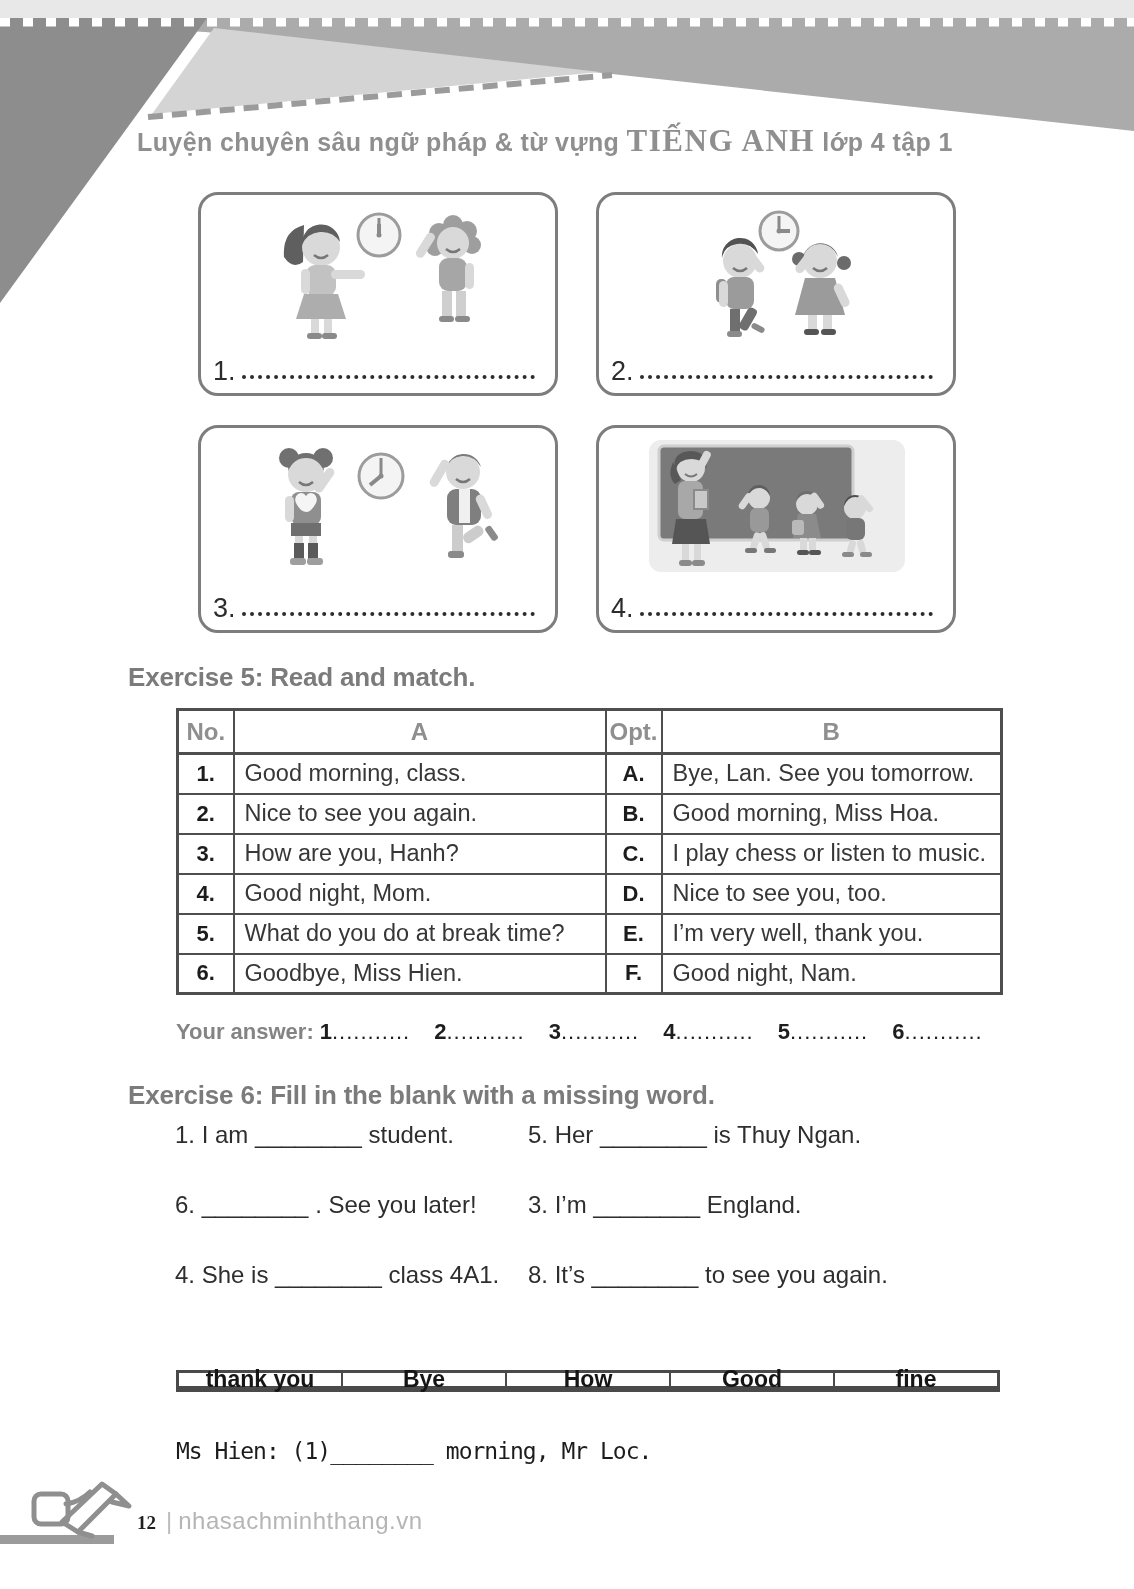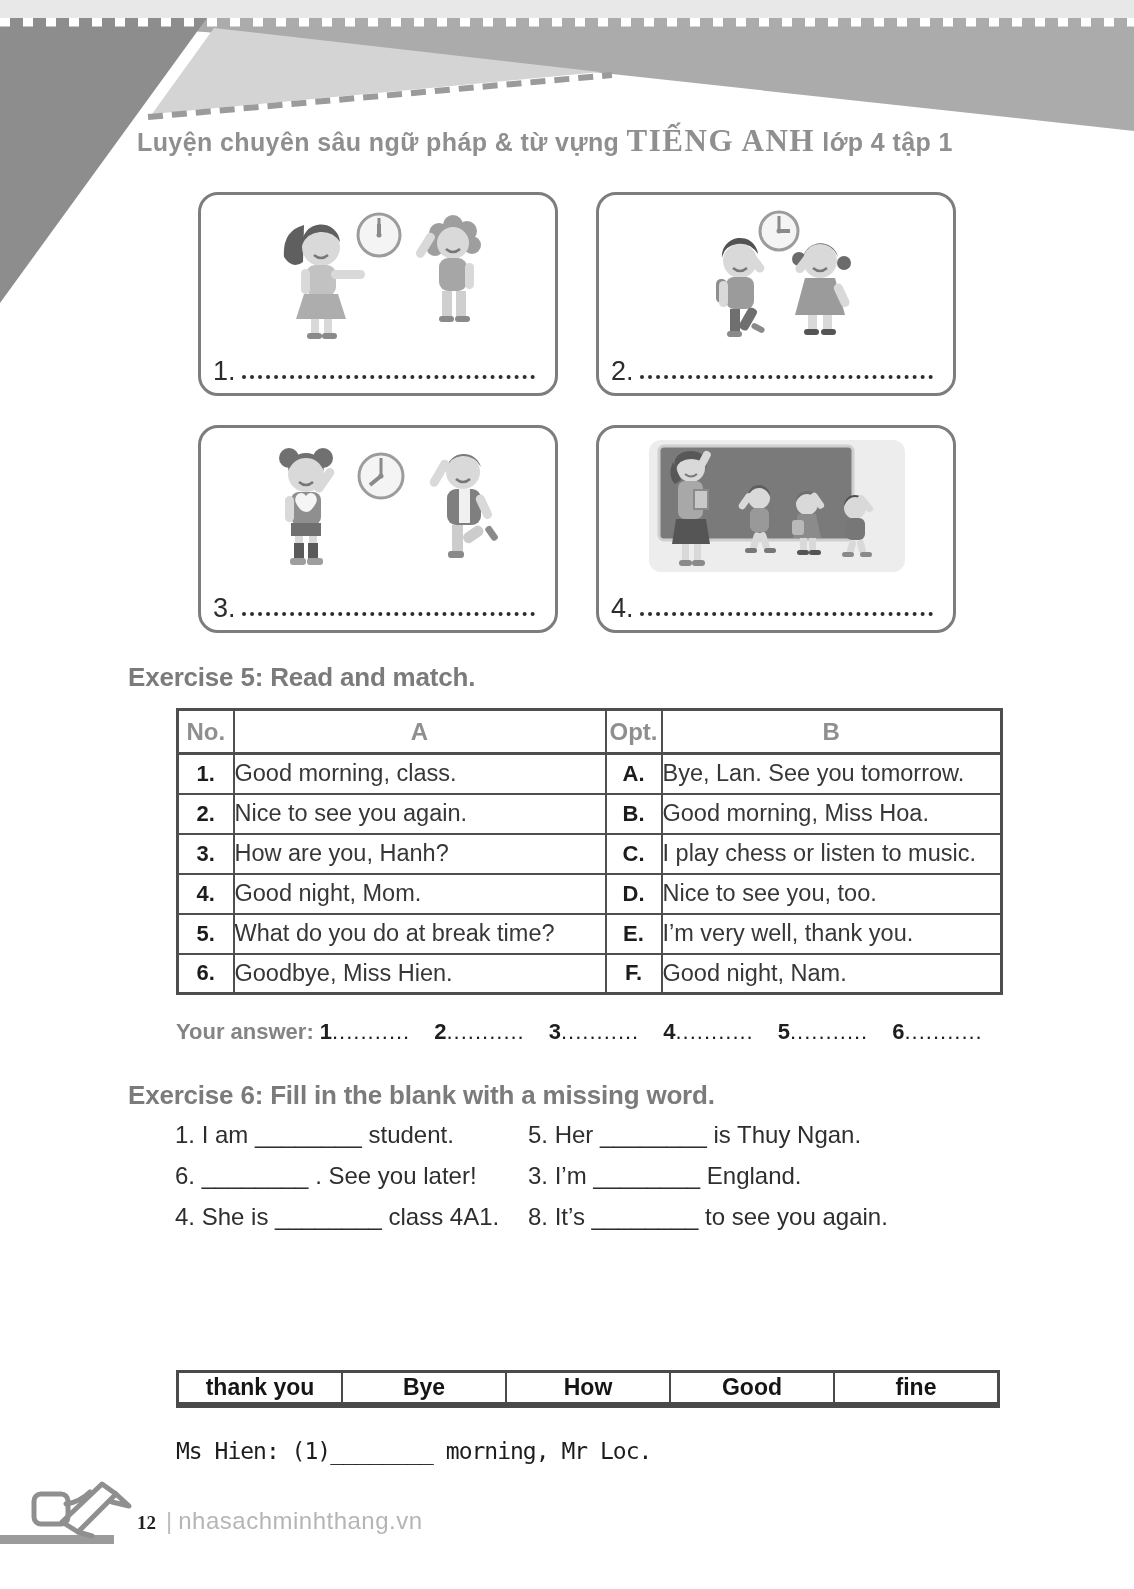--- a/index.html
+++ b/index.html
@@ -42,41 +42,41 @@
     border-collapse:collapse; table-layout:fixed;
   }
   .match-table th, .match-table td { border:2px solid #4e4e4e; }
   .match-table { border:3px solid #4e4e4e; }
   .match-table th {
     height:44px; font-size:24px; font-weight:700; color:#8f8f8f;
     border-bottom:3px solid #4e4e4e; text-align:center;
   }
   .match-table td { height:40px; font-size:23.5px; color:#373737; }
   .match-table td.c { text-align:center; font-weight:700; color:#1c1c1c; font-size:22px; }
-  .match-table td.t { }
+  .match-table td.t { padding-left:10px; }
   .col-no { width:56px; } .col-a { width:372px; } .col-opt { width:56px; } .col-b { width:340px; }
   
   .your-answer {
     position:absolute; left:176px; top:1001px; font-size:22px; color:#222;
     white-space:nowrap;
   }
   .your-answer .lbl { font-weight:700; color:#848484; margin-right:6px; }
   .ya-slot { margin-right:24px; }
   .ya-slot b { font-weight:700; color:#1e1e1e; }
   .ya-slot .dots { letter-spacing:1px; color:#1e1e1e; }
   
   .ex6-grid {
     position:absolute; left:175px; top:1103px; width:850px;
-    display:grid; grid-template-columns:353px 497px; row-gap:13px;
+    display:grid; grid-template-columns:353px 497px; row-gap:42px;
     font-size:24px; color:#2e2e2e;
   }
   .ex6-grid span { white-space:nowrap; }
   
   .word-box {
-    position:absolute; left:176px; top:1352px; width:824px; height:38px;
+    position:absolute; left:176px; top:1352px; width:824px; height:22px;
     display:flex; border:3px solid #4a4a4a; border-bottom-width:6px;
   }
   .wb-cell {
     flex:1; display:flex; align-items:center; justify-content:center;
     font-size:23px; font-weight:700; color:#151515;
   }
   .wb-cell + .wb-cell { border-left:2.5px solid #4a4a4a; }
   .dialogue-line {
     position:absolute; left:176px; top:1420px;
     font-family:"DejaVu Sans Mono", monospace; font-size:23px; color:#1c1c1c;

